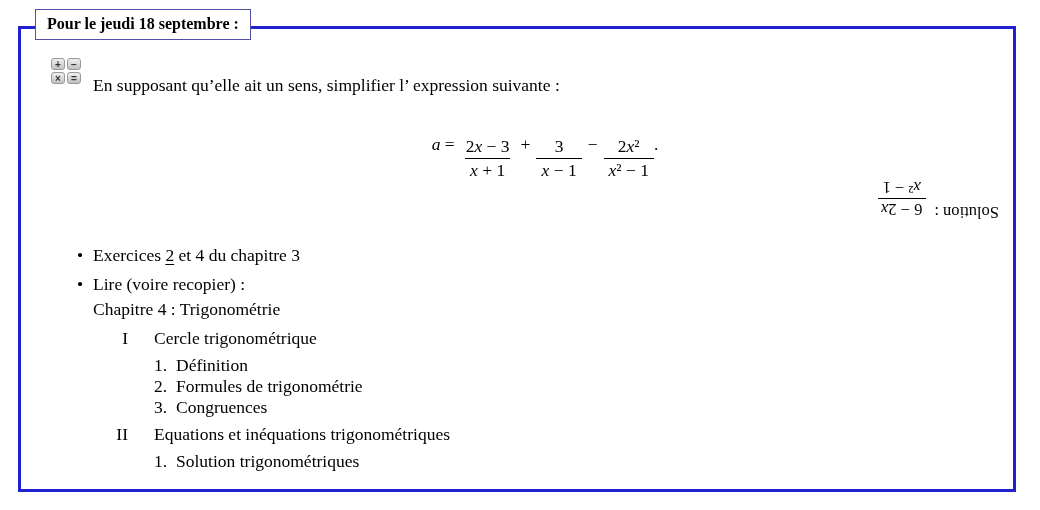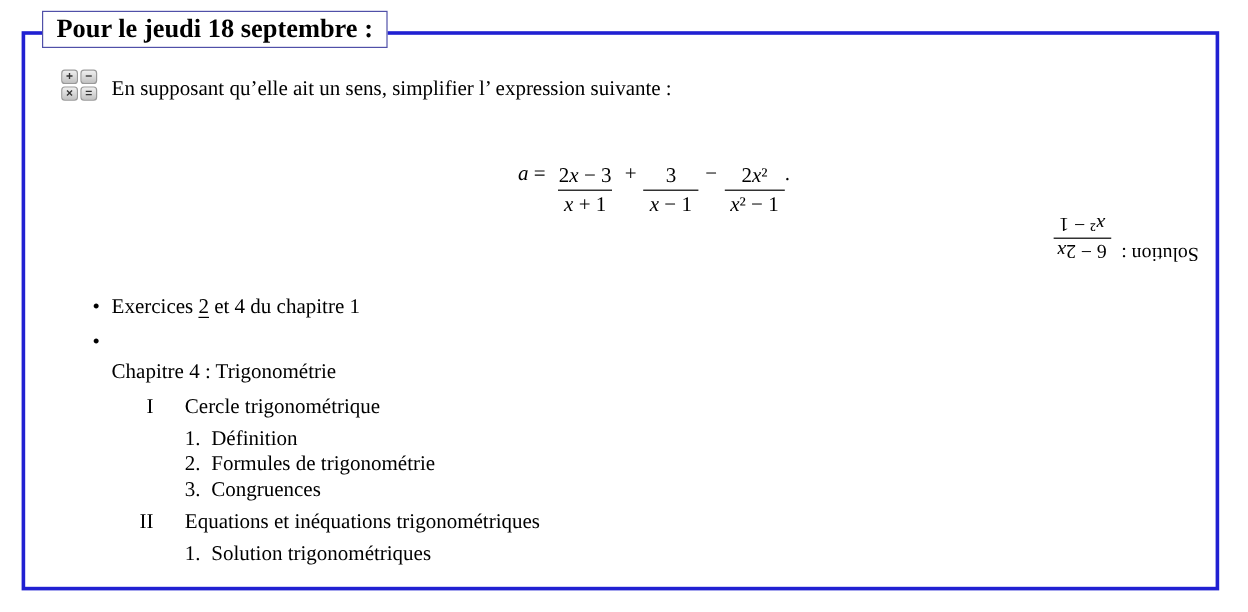--- a/index.html
+++ b/index.html
@@ -9,33 +9,33 @@
     font-family:"Liberation Serif", serif; font-size:17.5px;
   }
   .main-box {
     position:absolute; left:18px; top:26px; width:992px; height:460px;
     border:3px solid var(--frame-blue, #2020d2);
   }
   .title-box {
     position:absolute; left:35px; top:9px; z-index:2;
     background:#ffffff; border:1.5px solid var(--title-border, #5050a8);
     padding:2px 11px 3px 11px;
-    font-weight:bold; font-size:22px; line-height:24px; white-space:nowrap;
+    font-weight:bold; font-size:16px; line-height:24px; white-space:nowrap;
   }
   
   .intro-row { position:absolute; left:30px; top:28px; display:flex; gap:12px; align-items:flex-start; }
   .calc-icon { display:grid; grid-template-columns:14px 14px; grid-auto-rows:12px; gap:2px; margin-top:1px; }
   .key {
     box-sizing:border-box; width:14px; height:12px; border-radius:3px;
     background:linear-gradient(#efefef, #c2c2c2);
     border:1px solid #999; color:#333;
     font:bold 10px/9px "Liberation Sans", sans-serif;
     display:flex; align-items:center; justify-content:center;
   }
-  .intro-text { padding-top:7px; line-height:19px; white-space:nowrap; }
+  .intro-text { padding-top:7px; line-height:19px; white-space:nowrap;margin-top:12px; }
   
   .math-row {
     position:absolute; left:0; right:0; top:79px;
     display:flex; justify-content:center; align-items:center;
     transform:translateX(28px); line-height:19px;
   }
   .frac { display:inline-flex; flex-direction:column; align-items:center; text-align:center; line-height:21px; }
   .frac .num { padding:0 5px 1px 5px;margin-top:28px; }
   .frac .den { border-top:1.3px solid #000; padding:1px 5px 0 5px; }
   .op { margin:0 6px; }
@@ -108,25 +108,26 @@
     <span class="frac">
       <span class="num mathify">6 − 2<i>x</i></span>
       <span class="den mathify"><i>x</i>² − 1</span>
     </span>
   </div>
 
   <div class="list">
 
     <div class="b-line">
       <span class="bullet">•</span>
-      <span><span>Exercices </span><span class="u2">2</span><span> et 4 du chapitre 1</span></span>
+      <span><span>Exercices </span><span class="u2">2</span><span> et 4 du chapitre 3</span></span>
     </div>
 
     <div class="b-line mt10">
       <span class="bullet">•</span>
+      <span>Lire (voire recopier) :</span>
     </div>
 
     <div class="indent16 mt6">Chapitre 4 : Trigonométrie</div>
 
     <div class="roman-line mt10">
       <span class="roman">I</span>
       <span class="roman-label">Cercle trigonométrique</span>
     </div>
 
     <div class="num-line mt8">

